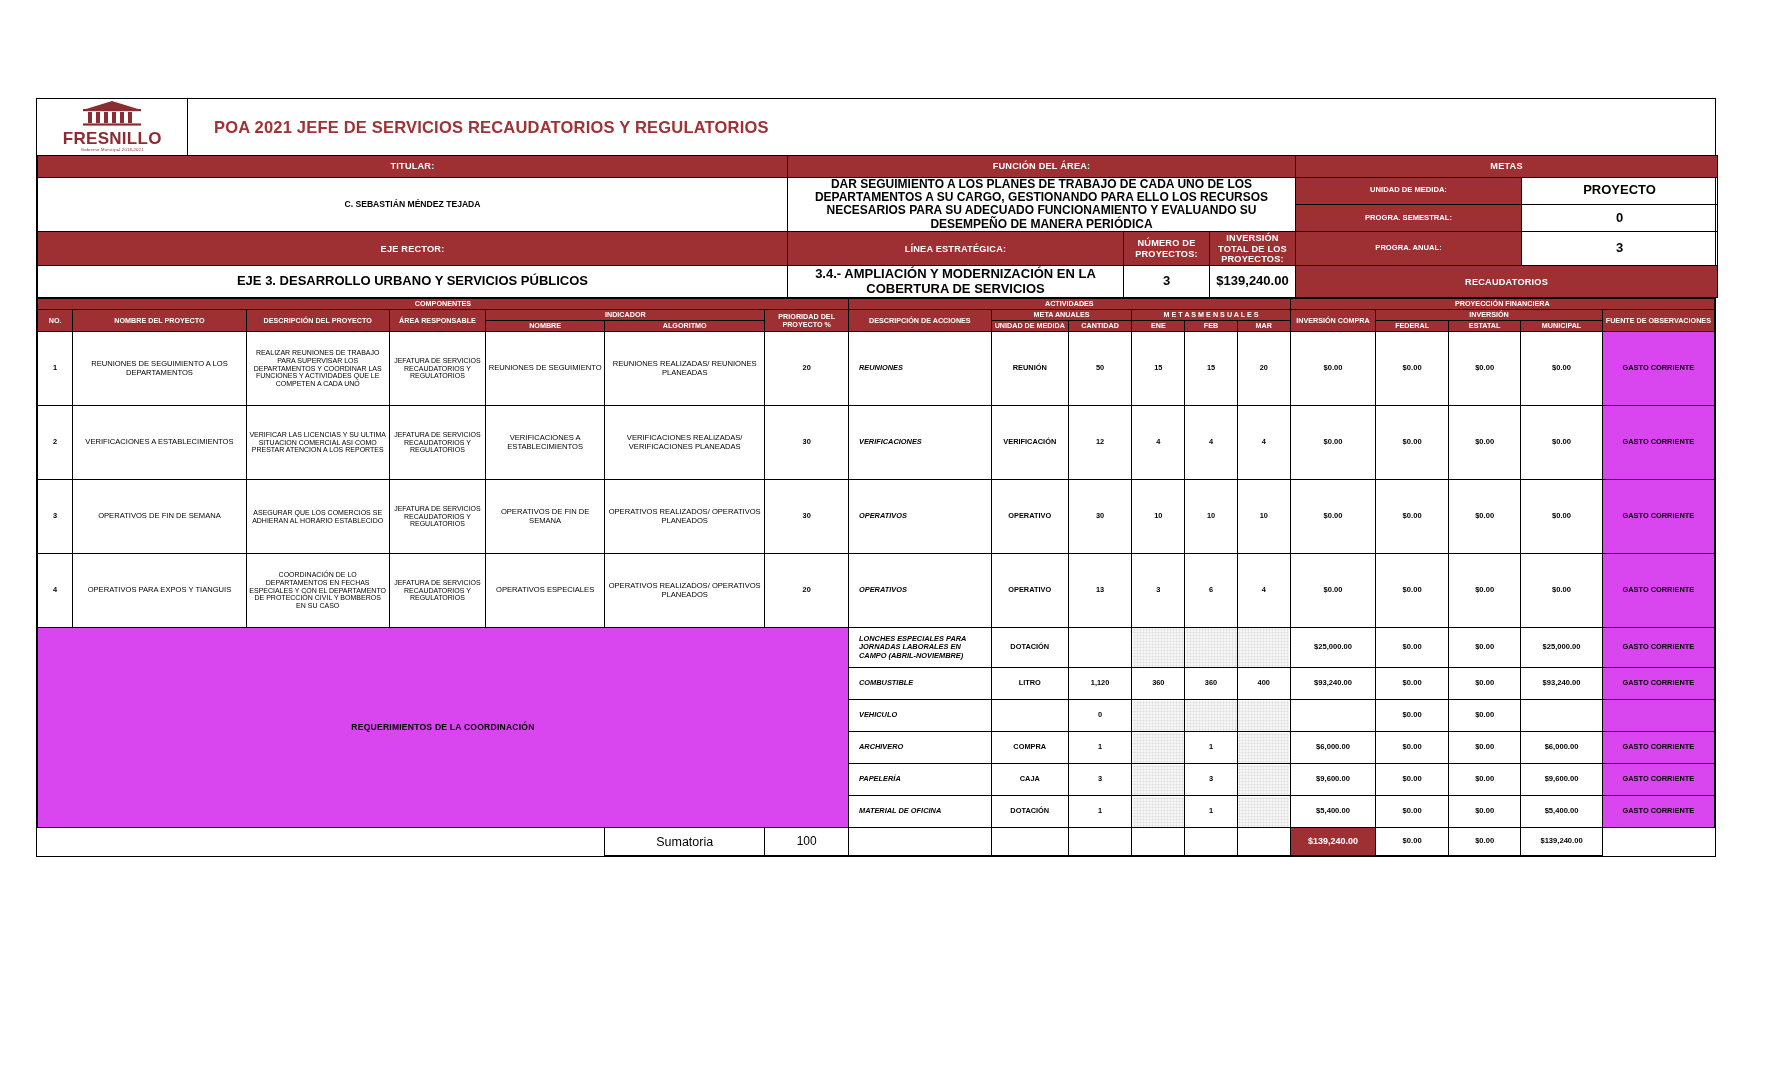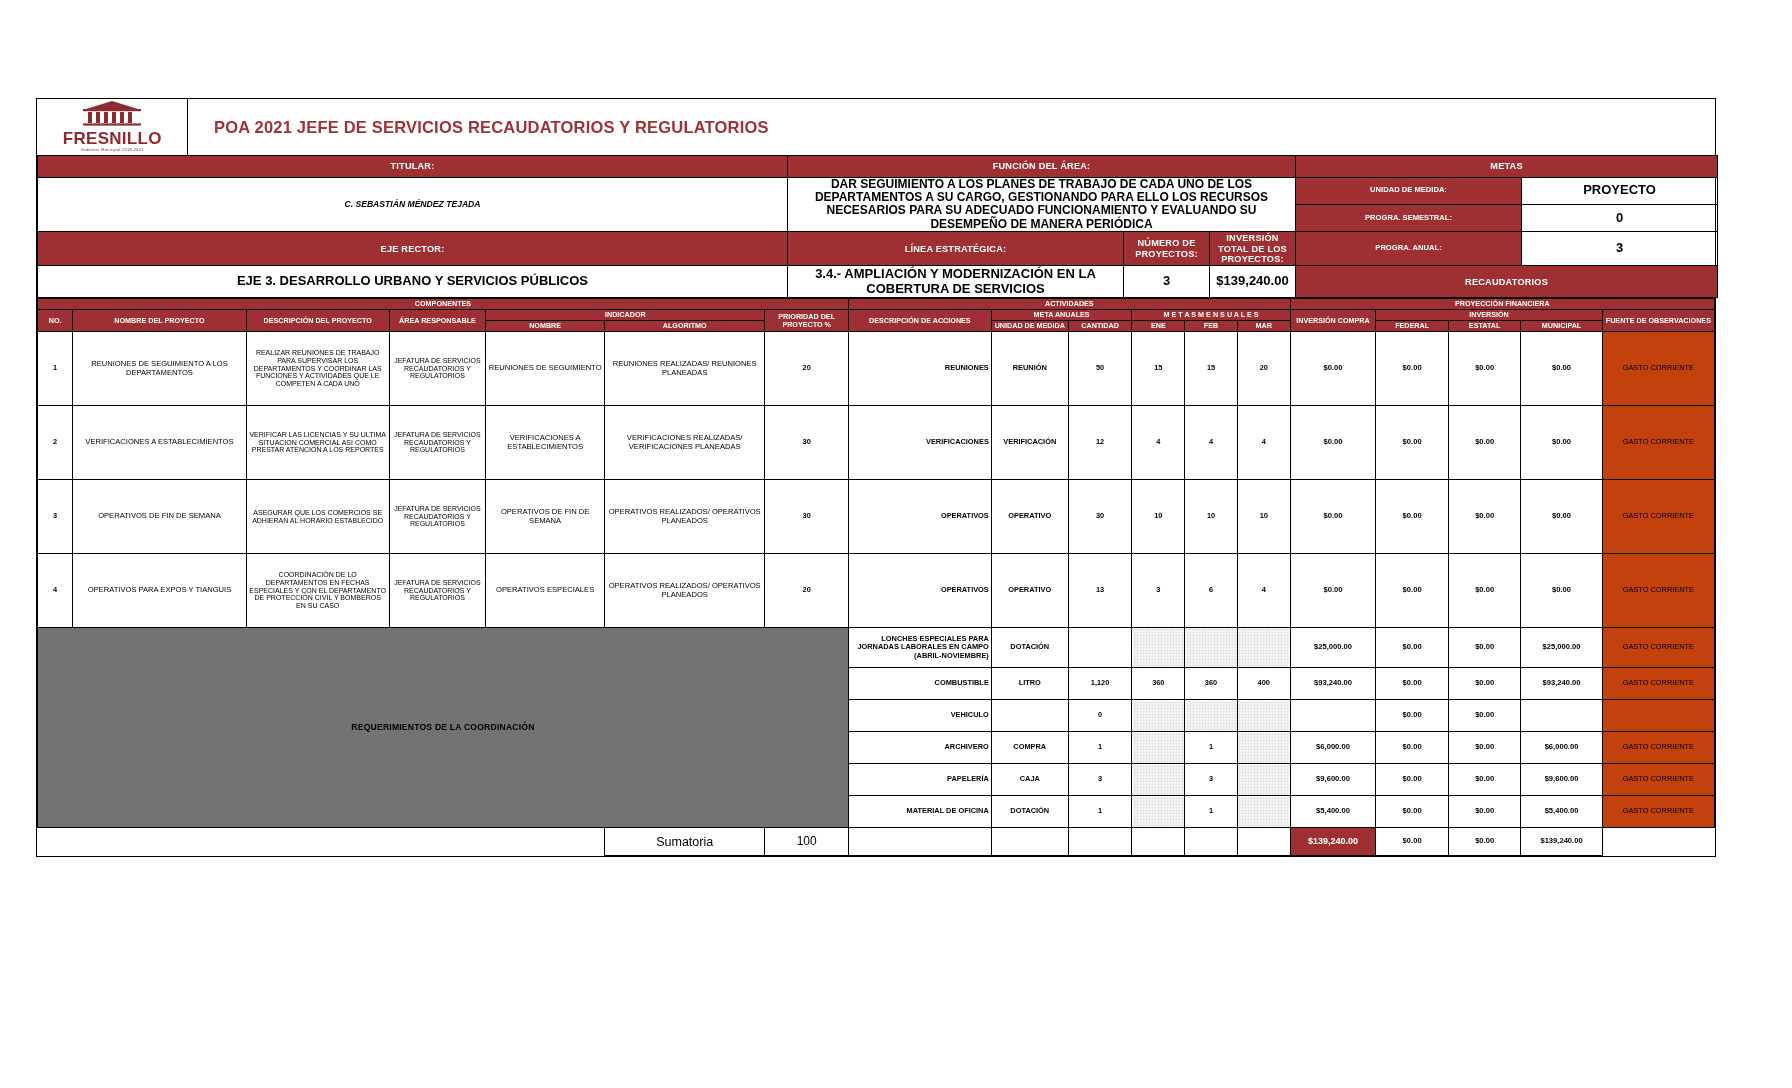--- a/index.html
+++ b/index.html
@@ -88,54 +88,54 @@
     letter-spacing: .2px;
     height: 22px;
   }
   .bar-sub {
     background: #9e3034;
     color: #ffffff;
     font-weight: bold;
     font-size: 7.6px;
     height: 15px;
   }
-  .val { font-size: 8.6px; font-weight: bold; font-style: italic; }
+  .val { font-size: 8.6px; font-weight: bold; }
   .val-small { font-size: 13px; font-weight: bold; }
   .funcion-text {
     font-size: 12px;
     font-weight: bold;
     line-height: 1.12;
     padding: 0 4px;
   }
   .th-dark {
     background: #9e3034;
     color: #fff;
     font-weight: bold;
     font-size: 7.2px;
     line-height: 1.1;
   }
   .cell-name { font-size: 7.6px; }
   .cell-desc { font-size: 7.0px; line-height: 1.1; }
   .cell-bold { font-weight: bold; font-size: 7.4px; }
   .money { font-weight: bold; font-size: 7.6px; }
   .gasto { font-size: 7.4px; }
-  .shade { background: #c2410c; }
+  .shade { background: #d946ef; font-weight: bold; }
   .hatch {
     background-color: #dcdcdc;
     background-image:
       repeating-linear-gradient(0deg, rgba(255,255,255,.9) 0 1px, transparent 1px 3px),
       repeating-linear-gradient(90deg, rgba(255,255,255,.9) 0 1px, transparent 1px 3px);
   }
   .req-block {
-    background: #737373;
+    background: #d946ef;
     font-weight: bold;
     font-size: 8.6px;
     letter-spacing: .2px;
   }
-  .left { text-align: right; padding-left: 3px; }
+  .left { text-align: left; padding-left: 10px; font-style: italic; }
   .sum-label {
     font-size: 12.5px;
     background: #ffffff;
   }
   .sum-val { font-size: 12px; font-weight: normal; }
   .sum-total {
     background: #9e3034;
     color: #fff;
     font-weight: bold;
     font-size: 9px;

